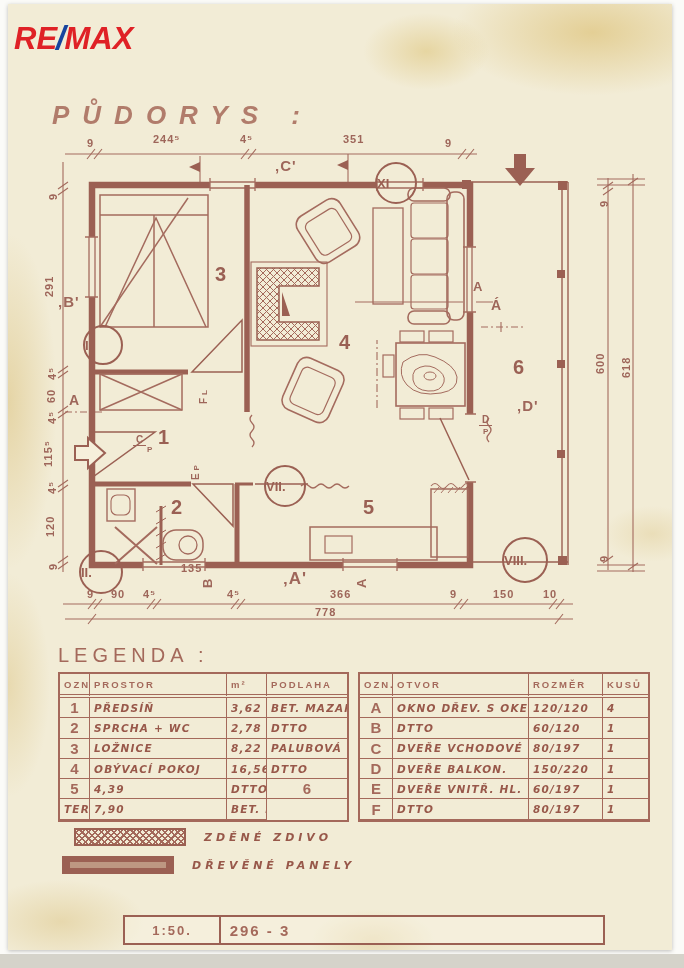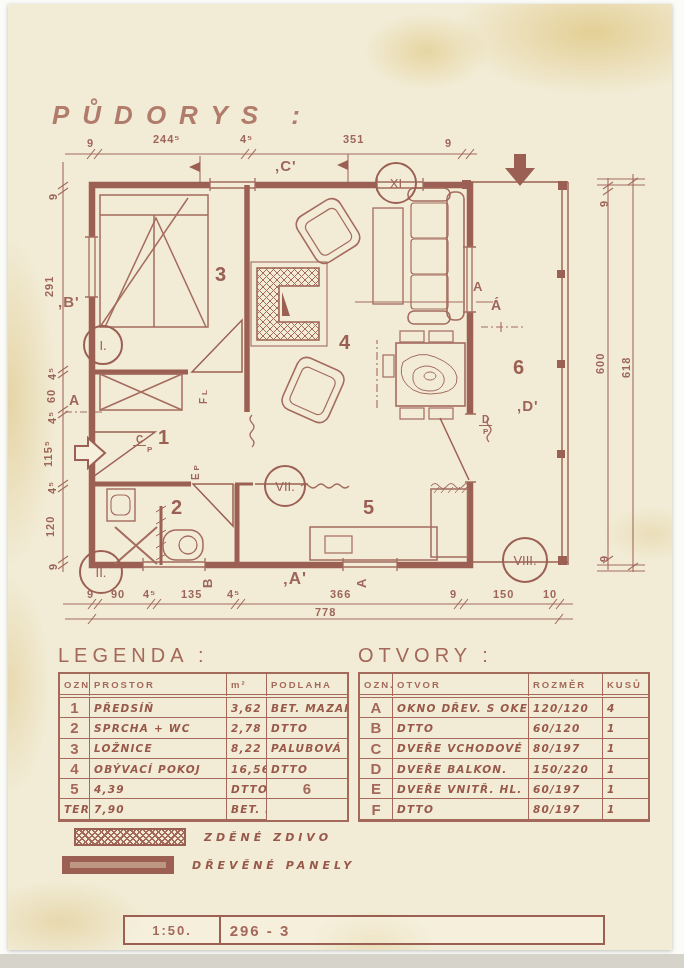--- a/index.html
+++ b/index.html
@@ -24,21 +24,21 @@
   
   .plan{position:absolute;left:17px;top:108px;width:625px;height:535px;}
   .plan svg{position:absolute;left:0;top:0;}
   .pl{position:absolute;color:#9e665a;font-weight:bold;line-height:1;}
   .dim{font-size:11px;letter-spacing:1px;}
   .rot{transform:rotate(-90deg);transform-origin:left top;white-space:nowrap;}
   .mk{font-size:15px;letter-spacing:1px;}
   .room{font-size:20px;color:#9a6054;}
   .dl{font-size:10px;}
   .sub{font-size:8px;}
-  .circle{position:absolute;border:2.5px solid #9b6053;border-radius:50%;display:flex;align-items:center;justify-content:center;color:#9b6053;font-weight:normal;font-size:13px;background:transparent;}
+  .circle{position:absolute;border:2.5px solid #9b6053;border-radius:50%;display:flex;align-items:center;justify-content:flex-start;color:#9b6053;font-weight:bold;font-size:13px;background:transparent;}
   
   .secTitle{position:absolute;font-size:20px;font-weight:normal;letter-spacing:5px;color:#a4695b;}
   .grid{position:absolute;border:2.5px solid #a4695b;color:#a4695b;}
   .grid .cell{border-right:1.6px solid #a4695b;border-bottom:1.6px solid #a4695b;display:flex;align-items:center;padding:0 4px;box-sizing:border-box;overflow:hidden;}
   .grid .cell:nth-child(4n){border-right:none;}
   .grid .head{font-size:9.5px;font-weight:bold;letter-spacing:2px;border-bottom:4px double #a4695b;}
   .grid .num{font-size:15px;font-weight:bold;justify-content:center;padding:0;}
   .hw{font-family:"DejaVu Sans",sans-serif;font-style:italic;font-weight:bold;font-size:10.5px;letter-spacing:1.2px;color:#98584a;white-space:nowrap;}
   .legend-grid{display:grid;grid-template-columns:30px 137px 40px 80px;grid-auto-rows:20px;}
   .legend-grid .cell:nth-child(-n+4){height:24px;}
@@ -61,20 +61,23 @@
   .tb-name{flex:1;border-right:2.5px solid #9b6053;gap:14px;}
   .tb-chata{font-size:12px;letter-spacing:4px;}
   .tb-gisela{font-size:17px;font-weight:bold;letter-spacing:4px;}
   .tb-num{width:78px;font-size:15px;font-weight:bold;letter-spacing:2px;}
 </style>
 </head>
 <body>
 
 <div class="paper">
 
+  <div class="logo">
+    <span class="re">RE</span><span class="slash">/</span><span class="max">MAX</span>
+  </div>
 
   <div class="ptitle">PŮDORYS :</div>
 
   <div class="plan">
     <svg width="625" height="535" viewBox="0 0 625 535">
       <defs>
         <pattern id="xh" width="7" height="7" patternUnits="userSpaceOnUse">
           <path d="M0,7 L7,0 M0,0 L7,7" stroke="#a4695b" stroke-width="1" fill="none"></path>
         </pattern>
       </defs>
@@ -241,21 +244,21 @@
     <span class="pl dim rot" style="left:21px;top:291px">60</span>
     <span class="pl dim rot" style="left:22px;top:312px">4⁵</span>
     <span class="pl dim rot" style="left:18px;top:355px">115⁵</span>
     <span class="pl dim rot" style="left:22px;top:382px">4⁵</span>
     <span class="pl dim rot" style="left:20px;top:425px">120</span>
     <span class="pl dim rot" style="left:23px;top:458px">9</span>
 
     <span class="pl dim" style="left:62px;top:477px">9</span>
     <span class="pl dim" style="left:86px;top:477px">90</span>
     <span class="pl dim" style="left:118px;top:477px">4⁵</span>
-    <span class="pl dim" style="left:156px;top:477px">135</span>
+    <span class="pl dim" style="left:156px;top:451px">135</span>
     <span class="pl dim" style="left:202px;top:477px">4⁵</span>
     <span class="pl dim" style="left:305px;top:477px">366</span>
     <span class="pl dim" style="left:425px;top:477px">9</span>
     <span class="pl dim" style="left:468px;top:477px">150</span>
     <span class="pl dim" style="left:518px;top:477px">10</span>
     <span class="pl dim" style="left:290px;top:495px">778</span>
 
     <span class="pl dim rot" style="left:574px;top:95px">9</span>
     <span class="pl dim rot" style="left:570px;top:262px">600</span>
     <span class="pl dim rot" style="left:574px;top:450px">9</span>
@@ -332,21 +335,20 @@
     <div class="cell num">5</div>
     <div class="cell hw">4,39</div>
     <div class="cell hw">DTTO</div>
 
     <div class="cell num">6</div>
     <div class="cell hw">TERASA</div>
     <div class="cell hw">7,90</div>
     <div class="cell hw">BET. MAZAN.</div>
   </div>
 
-  <div class="secTitle" style="left:350px;top:640px">OTVORY :</div>
   <div class="grid otvory-grid" style="left:350px;top:668px;width:288px">
     <div class="cell head">OZN.</div>
     <div class="cell head">OTVOR</div>
     <div class="cell head">ROZMĚR</div>
     <div class="cell head">KUSŮ</div>
 
     <div class="cell num">A</div>
     <div class="cell hw">OKNO DŘEV. S OKEN.</div>
     <div class="cell hw">120/120</div>
     <div class="cell hw">4</div>

